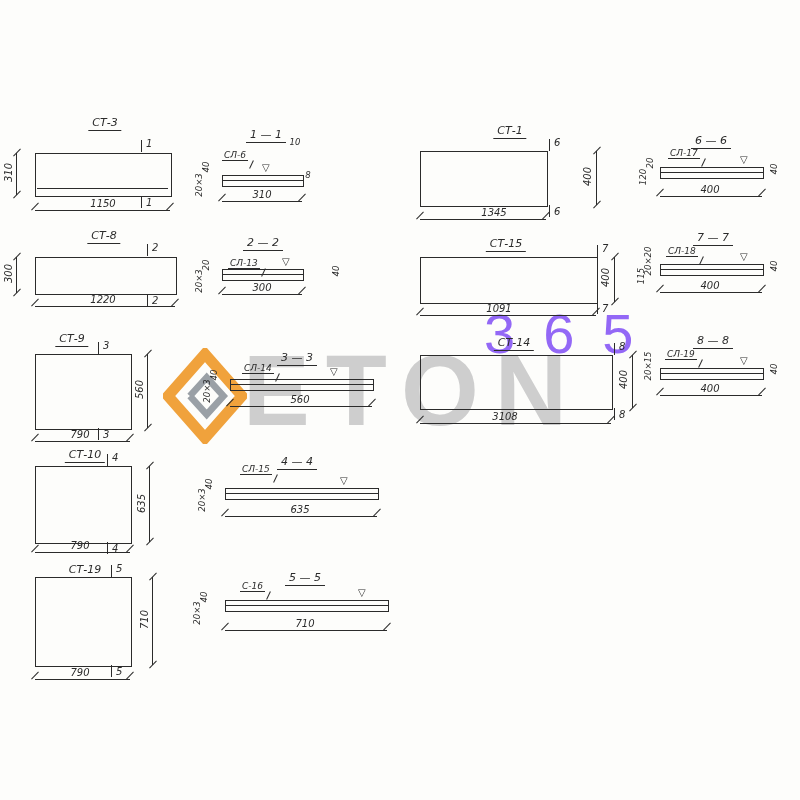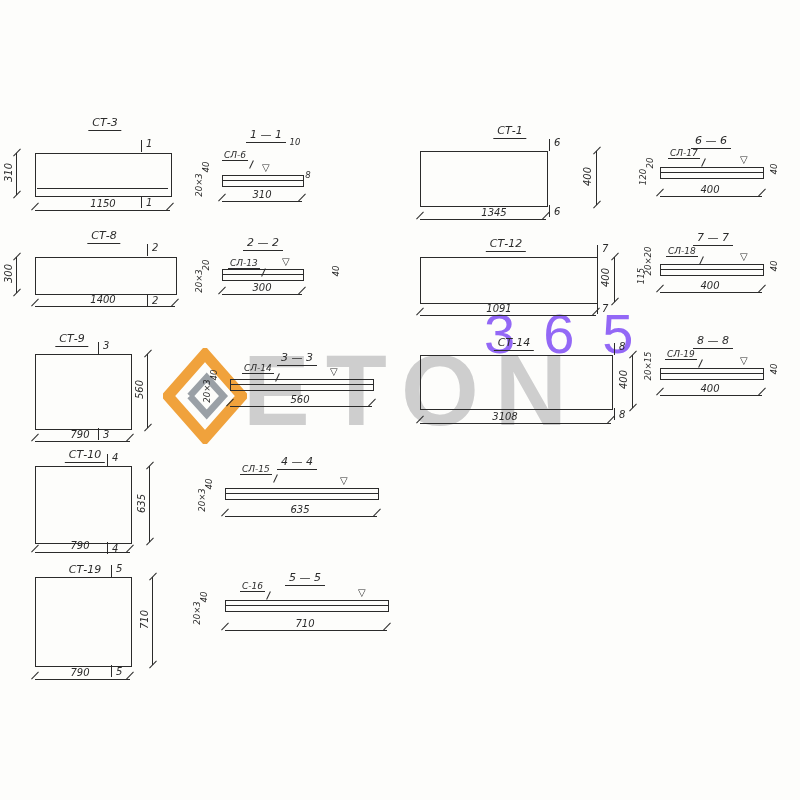--- a/index.html
+++ b/index.html
@@ -54,21 +54,21 @@
     <div class="cut" style="left:141px;top:140px"></div>
     <div class="cut" style="left:141px;top:196px"></div>
     <div class="mlabel" style="left:146px;top:138px">1</div>
     <div class="mlabel" style="left:146px;top:197px">1</div>
   </div>
 
   <div>
     <div class="utitle" style="left:104px;top:229px">СТ-8</div>
     <div class="rect" style="left:35px;top:257px;width:140px;height:36px"></div>
     <div class="dimh" style="left:35px;top:306px;width:140px"></div>
-    <div class="dlabel" style="left:103px;top:294px">1400</div>
+    <div class="dlabel" style="left:103px;top:294px">1220</div>
     <div class="dimv" style="left:16px;top:257px;height:36px"></div>
     <div class="vlabel" style="left:8px;top:268px">300</div>
     <div class="cut" style="left:147px;top:244px"></div>
     <div class="cut" style="left:147px;top:294px"></div>
     <div class="mlabel" style="left:152px;top:242px">2</div>
     <div class="mlabel" style="left:152px;top:295px">2</div>
   </div>
 
   <div>
     <div class="utitle" style="left:72px;top:332px">СТ-9</div>
@@ -116,21 +116,21 @@
     <div class="dlabel" style="left:494px;top:207px">1345</div>
     <div class="dimv" style="left:596px;top:151px;height:54px"></div>
     <div class="vlabel" style="left:587px;top:171px">400</div>
     <div class="cut" style="left:549px;top:139px"></div>
     <div class="cut" style="left:549px;top:205px"></div>
     <div class="mlabel" style="left:554px;top:137px">6</div>
     <div class="mlabel" style="left:554px;top:206px">6</div>
   </div>
 
   <div>
-    <div class="utitle" style="left:506px;top:237px">СТ-12</div>
+    <div class="utitle" style="left:506px;top:237px">СТ-15</div>
     <div class="rect" style="left:420px;top:257px;width:176px;height:45px"></div>
     <div class="dimh" style="left:420px;top:315px;width:176px"></div>
     <div class="dlabel" style="left:499px;top:303px">1091</div>
     <div class="dimv" style="left:614px;top:257px;height:45px"></div>
     <div class="vlabel" style="left:605px;top:272px">400</div>
     <div class="cut" style="left:597px;top:245px"></div>
     <div class="cut" style="left:597px;top:302px"></div>
     <div class="mlabel" style="left:602px;top:243px">7</div>
     <div class="mlabel" style="left:602px;top:303px">7</div>
   </div>

